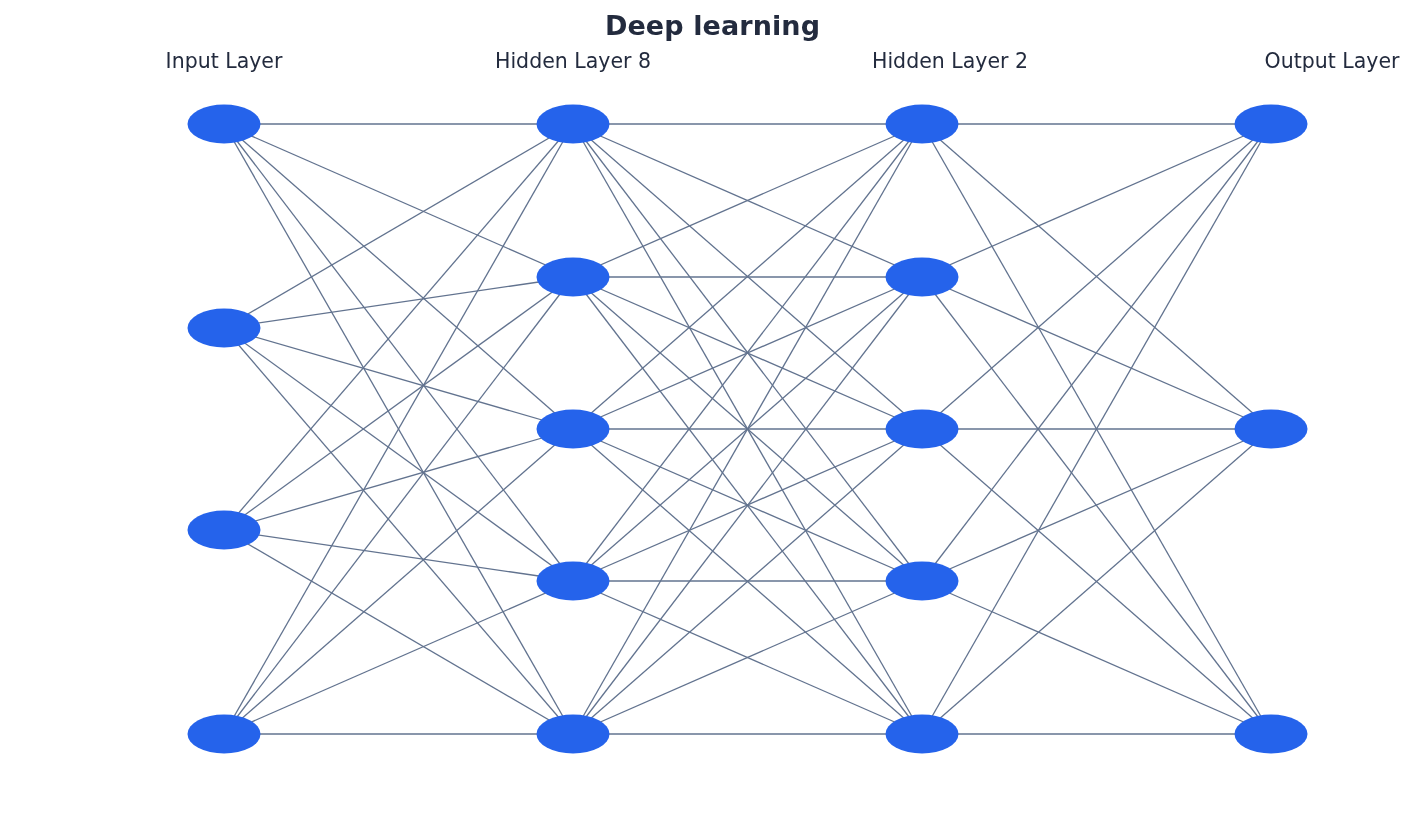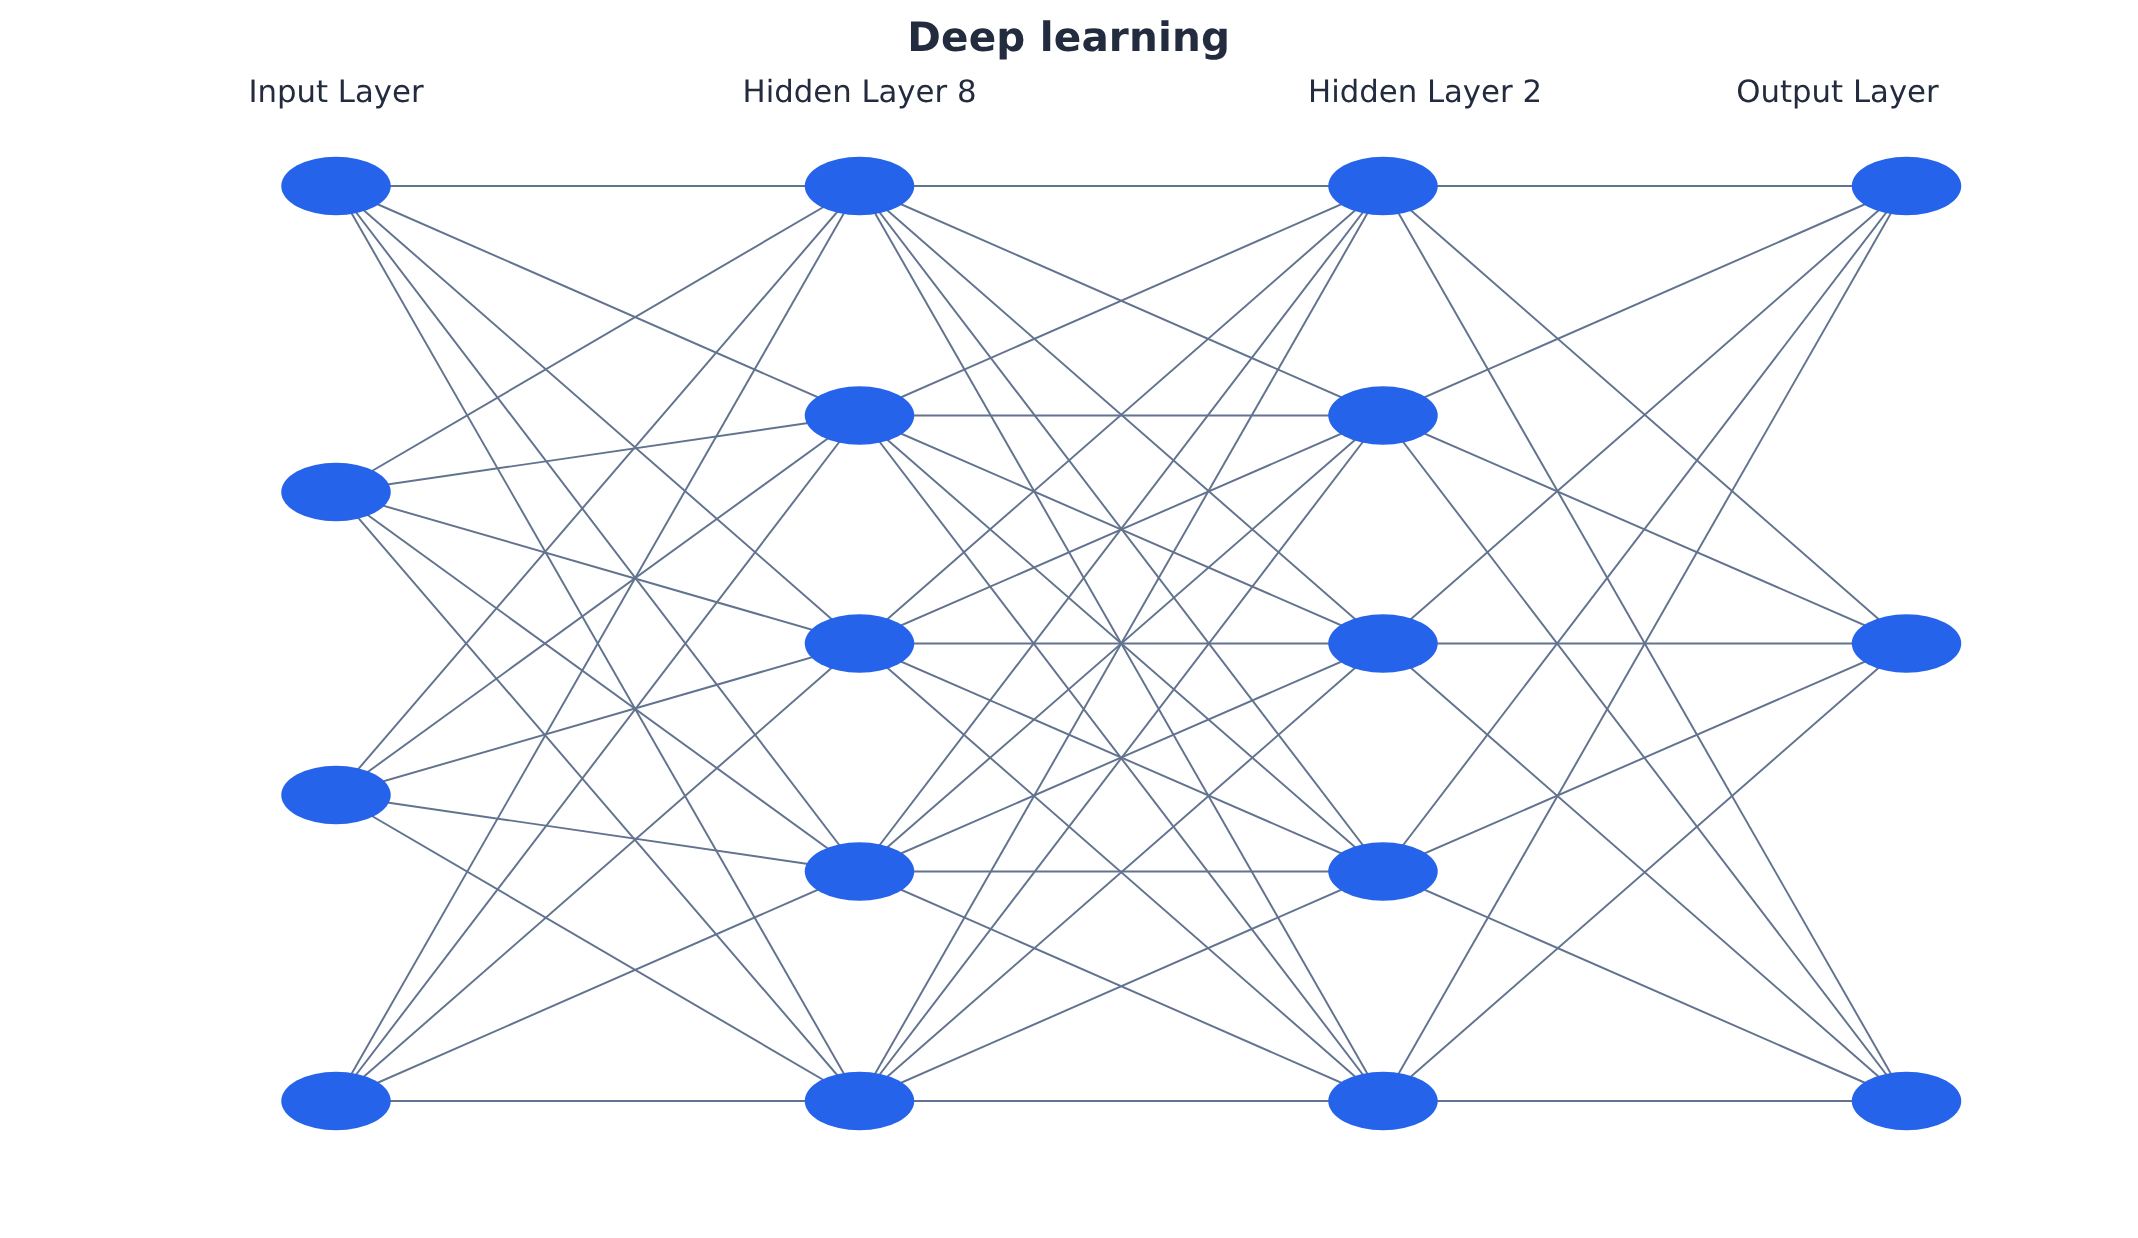--- a/index.html
+++ b/index.html
@@ -57,21 +57,21 @@
 </head>
 <body>
 
 <div id="canvas">
 
   <div id="network-title">Deep learning</div>
 
   <div class="layer-label" id="label-input" style="left: 224px; top: 48px; text-align: center;">Input Layer</div>
   <div class="layer-label" id="label-hidden1" style="left: 573px; top: 48px;">Hidden Layer 8</div>
   <div class="layer-label" id="label-hidden2" style="left: 922px; top: 48px; margin-left: 28px;">Hidden Layer 2</div>
-  <div class="layer-label" id="label-output" style="left: 1225px; top: 48px;">Output Layer</div>
+  <div class="layer-label" id="label-output" style="left: 1332px; top: 48px;">Output Layer</div>
 
   <svg id="edges-layer" viewBox="0 0 1425 825" width="1425" height="825">
       <line x1="224" y1="124" x2="573" y2="124" stroke="#62738f" stroke-width="1.3"></line>
       <line x1="224" y1="124" x2="573" y2="277" stroke="#62738f" stroke-width="1.3"></line>
       <line x1="224" y1="124" x2="573" y2="429" stroke="#62738f" stroke-width="1.3"></line>
       <line x1="224" y1="124" x2="573" y2="581" stroke="#62738f" stroke-width="1.3"></line>
       <line x1="224" y1="124" x2="573" y2="734" stroke="#62738f" stroke-width="1.3"></line>
       <line x1="224" y1="328" x2="573" y2="124" stroke="#62738f" stroke-width="1.3"></line>
       <line x1="224" y1="328" x2="573" y2="277" stroke="#62738f" stroke-width="1.3"></line>
       <line x1="224" y1="328" x2="573" y2="429" stroke="#62738f" stroke-width="1.3"></line>

